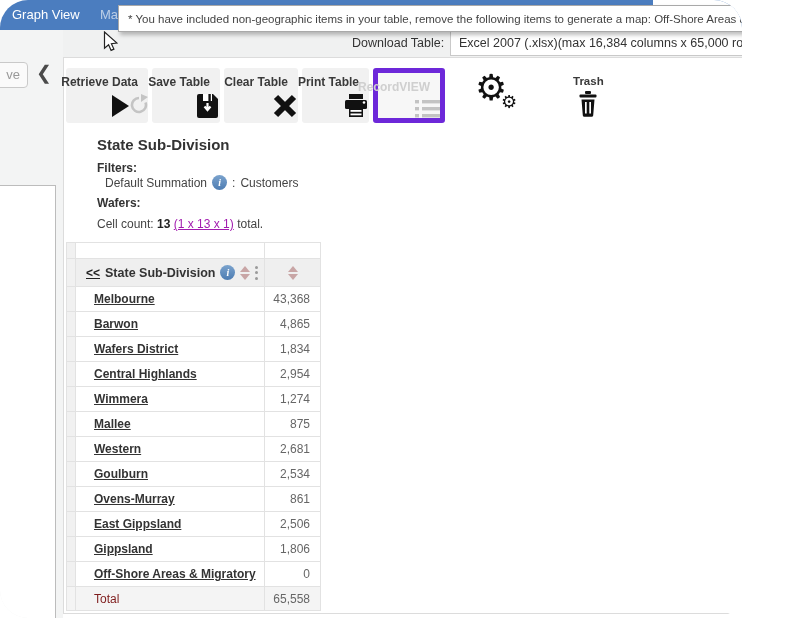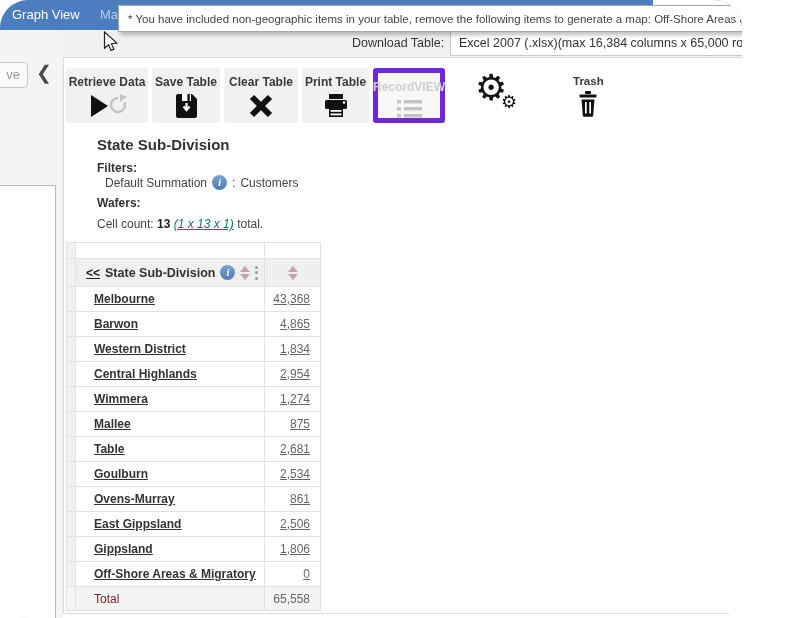--- a/index.html
+++ b/index.html
@@ -40,41 +40,41 @@
   .side-listbox{position:absolute;left:-10px;top:185px;width:64px;height:440px;background:#fff;
                 border:1px solid #bcbcbc;}
 
   
   .panel{position:absolute;left:63px;top:57px;width:726px;height:555px;background:#fff;
          border-top:1px solid #dcdcdc;border-left:1px solid #dcdcdc;border-bottom:1px solid #dcdcdc;}
 
   
   .toolbar{position:absolute;left:66px;top:68px;display:flex;align-items:stretch;}
   .tbtn{height:55px;background:#f1f1f1;border-radius:3px;margin-right:4px;cursor:pointer;
-        display:flex;flex-direction:column;align-items:center;box-sizing:border-box;padding:7px 0 0;}
+        display:flex;flex-direction:column;align-items:flex-end;box-sizing:border-box;padding:7px 0 0;}
   .tbtn .lbl{font-size:12px;font-weight:600;color:#3a3a3a;white-space:nowrap;padding:0 10px;}
   .tbtn .ic{margin-top:4px;display:flex;align-items:center;justify-content:center;}
   .tbtn.disabled{background:#f7f7f7;border:5px solid #6d28d9;cursor:default;}
   .tbtn.disabled .lbl{color:#cfcfcf;}
   .gear-wrap{margin-left:26px;align-self:center;position:relative;width:44px;height:46px;cursor:pointer;}
   .gear-big{position:absolute;left:0;top:-6px;font-family:"DejaVu Sans",sans-serif;font-size:36px;color:#111;}
   .gear-small{position:absolute;left:26px;top:18px;font-family:"DejaVu Sans",sans-serif;font-size:18px;color:#111;}
   .trash-wrap{margin-left:54px;display:flex;flex-direction:column;align-items:center;cursor:pointer;padding-top:7px;}
   .trash-wrap .lbl{font-size:11.5px;font-weight:600;color:#3a3a3a;}
   .trash-wrap .ic{margin-top:4px;}
 
   
   .title{position:absolute;left:97px;top:136px;font-size:15px;font-weight:bold;color:#333;}
   .filters-label{position:absolute;left:97px;top:161px;font-size:12px;font-weight:bold;color:#333;}
   .filter-row{position:absolute;left:105px;top:175px;font-size:12px;color:#444;
               display:flex;align-items:center;gap:5px;white-space:nowrap;}
   .wafers-label{position:absolute;left:97px;top:196px;font-size:12px;font-weight:bold;color:#333;}
   .cellcount{position:absolute;left:97px;top:217px;font-size:12px;color:#444;white-space:nowrap;}
   .cellcount b{color:#222;}
-  .cc-link{color:#0f766e;text-decoration:underline;cursor:pointer;font-style:italic;}
+  .cc-link{color:#a21caf;text-decoration:underline;cursor:pointer;}
 
   .info-badge{display:inline-block;width:15px;height:15px;border-radius:50%;
               background:linear-gradient(#7ba3cd,#4d7cb2);color:#fff;text-align:center;
               line-height:15px;font-size:10px;font-style:italic;font-weight:bold;
               font-family:"Liberation Serif",serif;cursor:pointer;flex:0 0 auto;}
 
   
   .tbl{position:absolute;left:66px;top:242px;font-size:12px;background:#fff;
        border-top:1px solid #e2e2e2;border-left:1px solid #e2e2e2;}
   .tr{display:flex;}
@@ -82,21 +82,21 @@
         display:flex;align-items:center;}
   .c0{width:9px;background:#f1f1f1;}
   .c1{width:189px;padding-left:18px;}
   .c2{width:56px;justify-content:flex-end;padding-right:10px;color:#666;text-align:center;}
   .row-sp .cell{height:16px;background:#fff;}
   .row-sp .c0{background:#f1f1f1;}
   .row-h .cell{height:28px;background:#efefef;}
   .row-h .c0{background:#f1f1f1;}
   .row-h .c1{padding-left:10px;gap:5px;}
   .row-h .c2{justify-content:center;padding-right:0;}
-  .row-d .cell{height:25px;text-decoration:underline;}
+  .row-d .cell{height:25px;}
   .row-t .cell{height:24px;background:#f4f4f4;}
   .row-lbl{font-weight:bold;color:#333;text-decoration:underline;cursor:pointer;}
   .hdr-collapse{font-weight:bold;color:#222;text-decoration:underline;cursor:pointer;}
   .hdr-title{font-weight:bold;color:#333;font-size:12.5px;white-space:nowrap;}
   .total-lbl{font-weight:normal;color:#7f1d1d;}
 
   .sort{display:inline-flex;flex-direction:column;align-items:center;cursor:pointer;}
   .sort i{display:block;width:0;height:0;border-left:5px solid transparent;border-right:5px solid transparent;}
   .sort .up{border-bottom:6px solid #c8a5a5;margin-bottom:2px;}
   .sort .dn{border-top:6px solid #c8a5a5;}
@@ -277,21 +277,21 @@
     <div class="tr row-d">
       <div class="cell c0"></div>
       <div class="cell c1">
           <span class="row-lbl">Barwon</span>
         </div>
       <div class="cell c2">4,865</div>
     </div>
     <div class="tr row-d">
       <div class="cell c0"></div>
       <div class="cell c1">
-          <span class="row-lbl">Western District</span>
+          <span class="row-lbl">Wafers District</span>
         </div>
       <div class="cell c2">1,834</div>
     </div>
     <div class="tr row-d">
       <div class="cell c0"></div>
       <div class="cell c1">
           <span class="row-lbl">Central Highlands</span>
         </div>
       <div class="cell c2">2,954</div>
     </div>
@@ -305,21 +305,21 @@
     <div class="tr row-d">
       <div class="cell c0"></div>
       <div class="cell c1">
           <span class="row-lbl">Mallee</span>
         </div>
       <div class="cell c2">875</div>
     </div>
     <div class="tr row-d">
       <div class="cell c0"></div>
       <div class="cell c1">
-          <span class="row-lbl">Table</span>
+          <span class="row-lbl">Western</span>
         </div>
       <div class="cell c2">2,681</div>
     </div>
     <div class="tr row-d">
       <div class="cell c0"></div>
       <div class="cell c1">
           <span class="row-lbl">Goulburn</span>
         </div>
       <div class="cell c2">2,534</div>
     </div>

